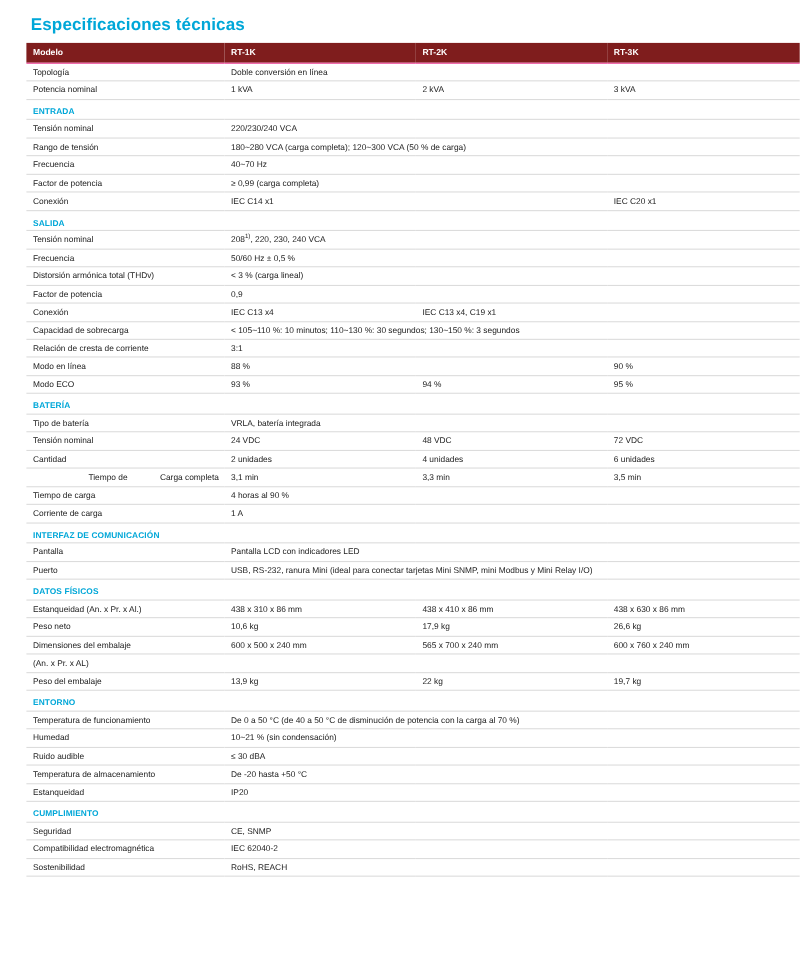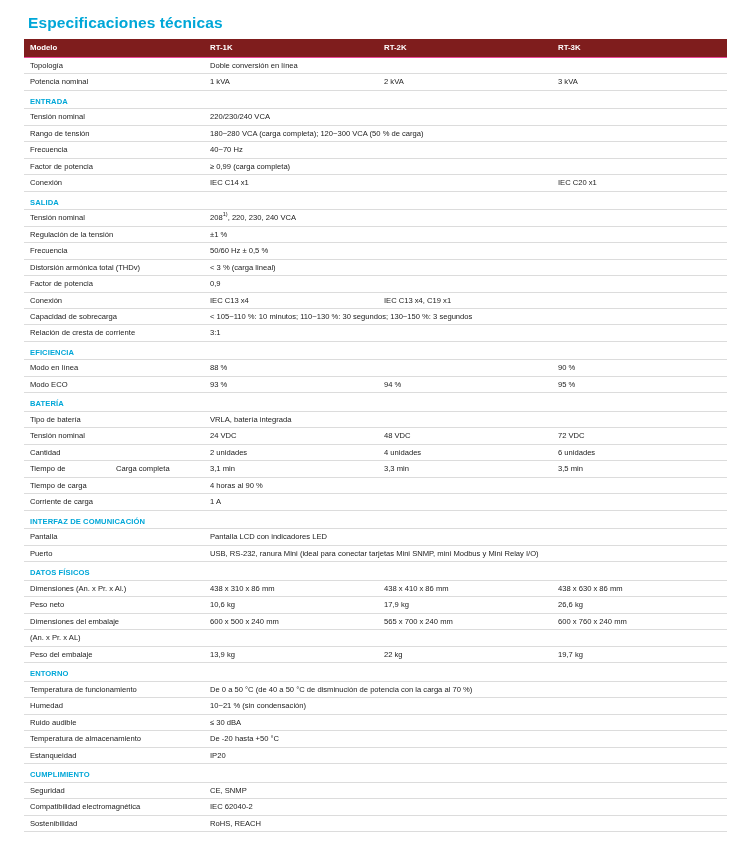--- a/index.html
+++ b/index.html
@@ -72,20 +72,21 @@
   td.label {
     color: #222;
     margin-left: 24px;
   }
   td.val {
     color: #222;
   }
   td.nb { border-bottom: none; }
   .sublabel-wrap {
     display: flex;
+    text-align: right;
   }
   .sublabel-wrap .a { width: 86px; flex: 0 0 86px; }
   .sublabel-wrap .b { flex: 1; }
   sup { font-size: 5.6px; vertical-align: super; line-height: 0; }
 </style>
 </head>
 <body>
 
 <div class="page">
 
@@ -147,24 +148,20 @@
           <td>SALIDA</td>
           <td class="blank"></td>
           <td class="blank"></td>
           <td class="blank"></td>
         </tr>
         <tr>
           <td class="label">Tensión nominal</td>
           <td class="val" colspan="3"><span>208</span><sup>1)</sup><span>, 220, 230, 240 VCA</span></td>
         </tr>
         <tr>
-          <td class="label">Regulación de la tensión</td>
-          <td class="val" colspan="3">±1 %</td>
-        </tr>
-        <tr>
           <td class="label">Frecuencia</td>
           <td class="val" colspan="3">50/60 Hz ± 0,5 %</td>
         </tr>
         <tr>
           <td class="label">Distorsión armónica total (THDv)</td>
           <td class="val" colspan="3">&lt; 3 % (carga lineal)</td>
         </tr>
         <tr>
           <td class="label">Factor de potencia</td>
           <td class="val" colspan="3">0,9</td>
@@ -175,26 +172,20 @@
           <td class="val">IEC C13 x4, C19 x1</td>
           <td class="val"></td>
         </tr>
         <tr>
           <td class="label">Capacidad de sobrecarga</td>
           <td class="val" colspan="3">&lt; 105~110 %: 10 minutos; 110~130 %: 30 segundos; 130~150 %: 3 segundos</td>
         </tr>
         <tr>
           <td class="label">Relación de cresta de corriente</td>
           <td class="val" colspan="3">3:1</td>
-        </tr>
-        <tr class="section">
-          <td>EFICIENCIA</td>
-          <td class="blank"></td>
-          <td class="blank"></td>
-          <td class="blank"></td>
         </tr>
         <tr>
           <td class="label">Modo en línea</td>
           <td class="val">88 %</td>
           <td class="val"></td>
           <td class="val">90 %</td>
         </tr>
         <tr>
           <td class="label">Modo ECO</td>
           <td class="val">93 %</td>
@@ -256,21 +247,21 @@
           <td class="label">Puerto</td>
           <td class="val" colspan="3">USB, RS-232, ranura Mini (ideal para conectar tarjetas Mini SNMP, mini Modbus y Mini Relay I/O)</td>
         </tr>
         <tr class="section">
           <td>DATOS FÍSICOS</td>
           <td class="blank"></td>
           <td class="blank"></td>
           <td class="blank"></td>
         </tr>
         <tr>
-          <td class="label">Dimensiones (An. x Pr. x Al.)</td>
+          <td class="label">Estanqueidad (An. x Pr. x Al.)</td>
           <td class="val">438 x 310 x 86 mm</td>
           <td class="val">438 x 410 x 86 mm</td>
           <td class="val">438 x 630 x 86 mm</td>
         </tr>
         <tr>
           <td class="label">Peso neto</td>
           <td class="val">10,6 kg</td>
           <td class="val">17,9 kg</td>
           <td class="val">26,6 kg</td>
         </tr>

